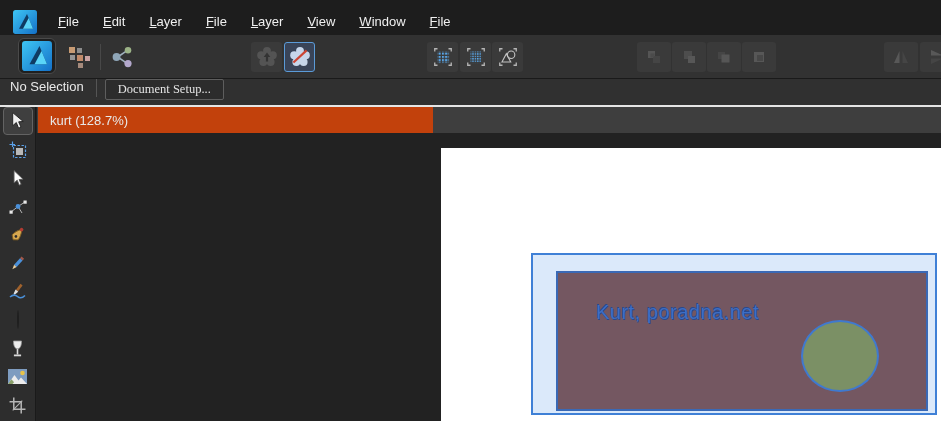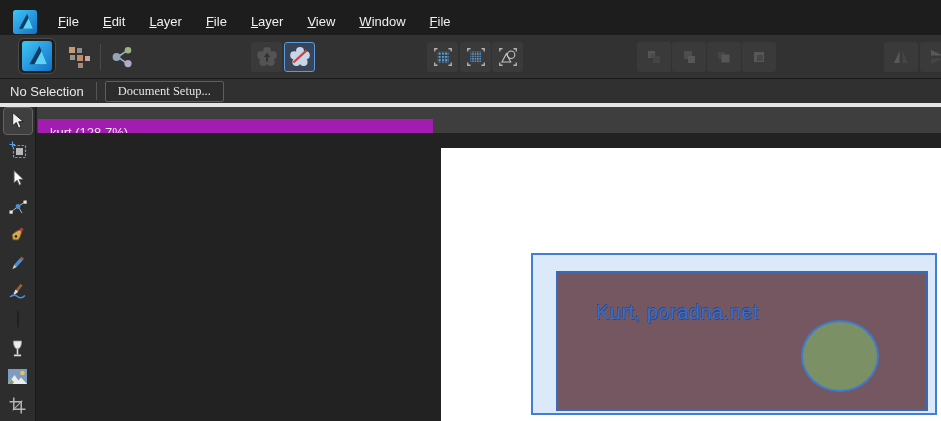--- a/index.html
+++ b/index.html
@@ -18,35 +18,35 @@
   .toolbar { position:absolute; left:0; top:35px; width:941px; height:44px; background:#323232; border-bottom:1px solid #1a1a1a; }
   .tbtn { position:absolute; top:7px; height:30px; width:31px; border-radius:3px; display:flex; align-items:center; justify-content:center; }
   .tbtn.logo-btn { left:18px; top:3px; width:38px; height:36px; background:#1f1f1f; border:1px solid #4a4a4a; border-radius:6px; }
   .tbtn.plain { background:transparent; }
   .tbtn.dim { background:#3a3a3a; }
   .tbtn.blue-sel { background:#394458; border:1px solid #5b9bd8; }
   .tbtn.framed { background:#3a3a3a; }
   .tb-sep { position:absolute; left:100px; top:9px; width:1px; height:26px; background:#484848; }
 
   
-  .contextbar { position:absolute; left:0; top:79px; width:941px; height:28px; background:#303030; border-bottom:4px solid #e5e5e5; display:flex; align-items:center; }
+  .contextbar { position:absolute; left:0; top:79px; width:941px; height:28px; background:#303030; border-bottom:2px solid #e5e5e5; display:flex; align-items:flex-start; }
   .status-label { font-size:13px; color:#e8e8e8; margin-left:10px; }
   .ctx-sep { width:1px; height:18px; background:#555; margin-left:12px; }
   .ctx-btn { font-size:12.5px; color:#e4e4e4; background:#2c2c2c; border:1px solid #5e5e5e; border-radius:2px; height:21px; padding:0 12px; margin-left:9px; display:flex; align-items:center; cursor:default; }
   .ctx-btn:first-of-type { margin-left:8px;font-family:Liberation Serif, serif; }
 
   
   .main { position:absolute; left:0; top:107px; width:941px; height:314px; }
   .tools { position:absolute; left:0; top:0; width:36px; height:314px; background:#2d2d2d; border-right:1px solid #1a1a1a; display:flex; flex-direction:column; align-items:center; }
   .tool { width:30px; height:28px; margin-top:0.4px; display:flex; align-items:center; justify-content:center; border-radius:4px; }
   .tool.selected { background:#3f3f3f; border:1px solid #636363; }
 
   .rightpane { position:absolute; left:37px; top:0; width:904px; height:314px; }
   .tabbar { position:absolute; left:0; top:0; width:904px; height:26px; background:#3e3e3e; }
-  .tab { position:absolute; left:1px; top:0; width:395px; height:26px; background:#a21caf; display:flex; align-items:center;margin-top:12px; }
+  .tab { position:absolute; left:1px; top:0; width:395px; height:26px; background:#c2410c; display:flex; align-items:center; }
   .tab-title { font-size:13px; color:#e8e8e8; margin-left:12px; }
 
   .canvas { position:absolute; left:0; top:26px; width:904px; height:288px; background:#222222; overflow:hidden; }
   .page { position:absolute; left:404px; top:15px; width:500px; height:273px; background:#ffffff; }
   .selection-box { position:absolute; left:494px; top:120px; width:406px; height:162px; }
   .shape-rect { position:absolute; left:23px; top:16px; width:372px; height:140px; }
   .shape-text { position:absolute; left:38px; top:28px; font-size:20px; letter-spacing:0.5px; }
   .shape-ellipse { position:absolute; left:243px; top:47px; width:78px; height:72px; border-radius:50%; }
 
   svg { display:block; }

